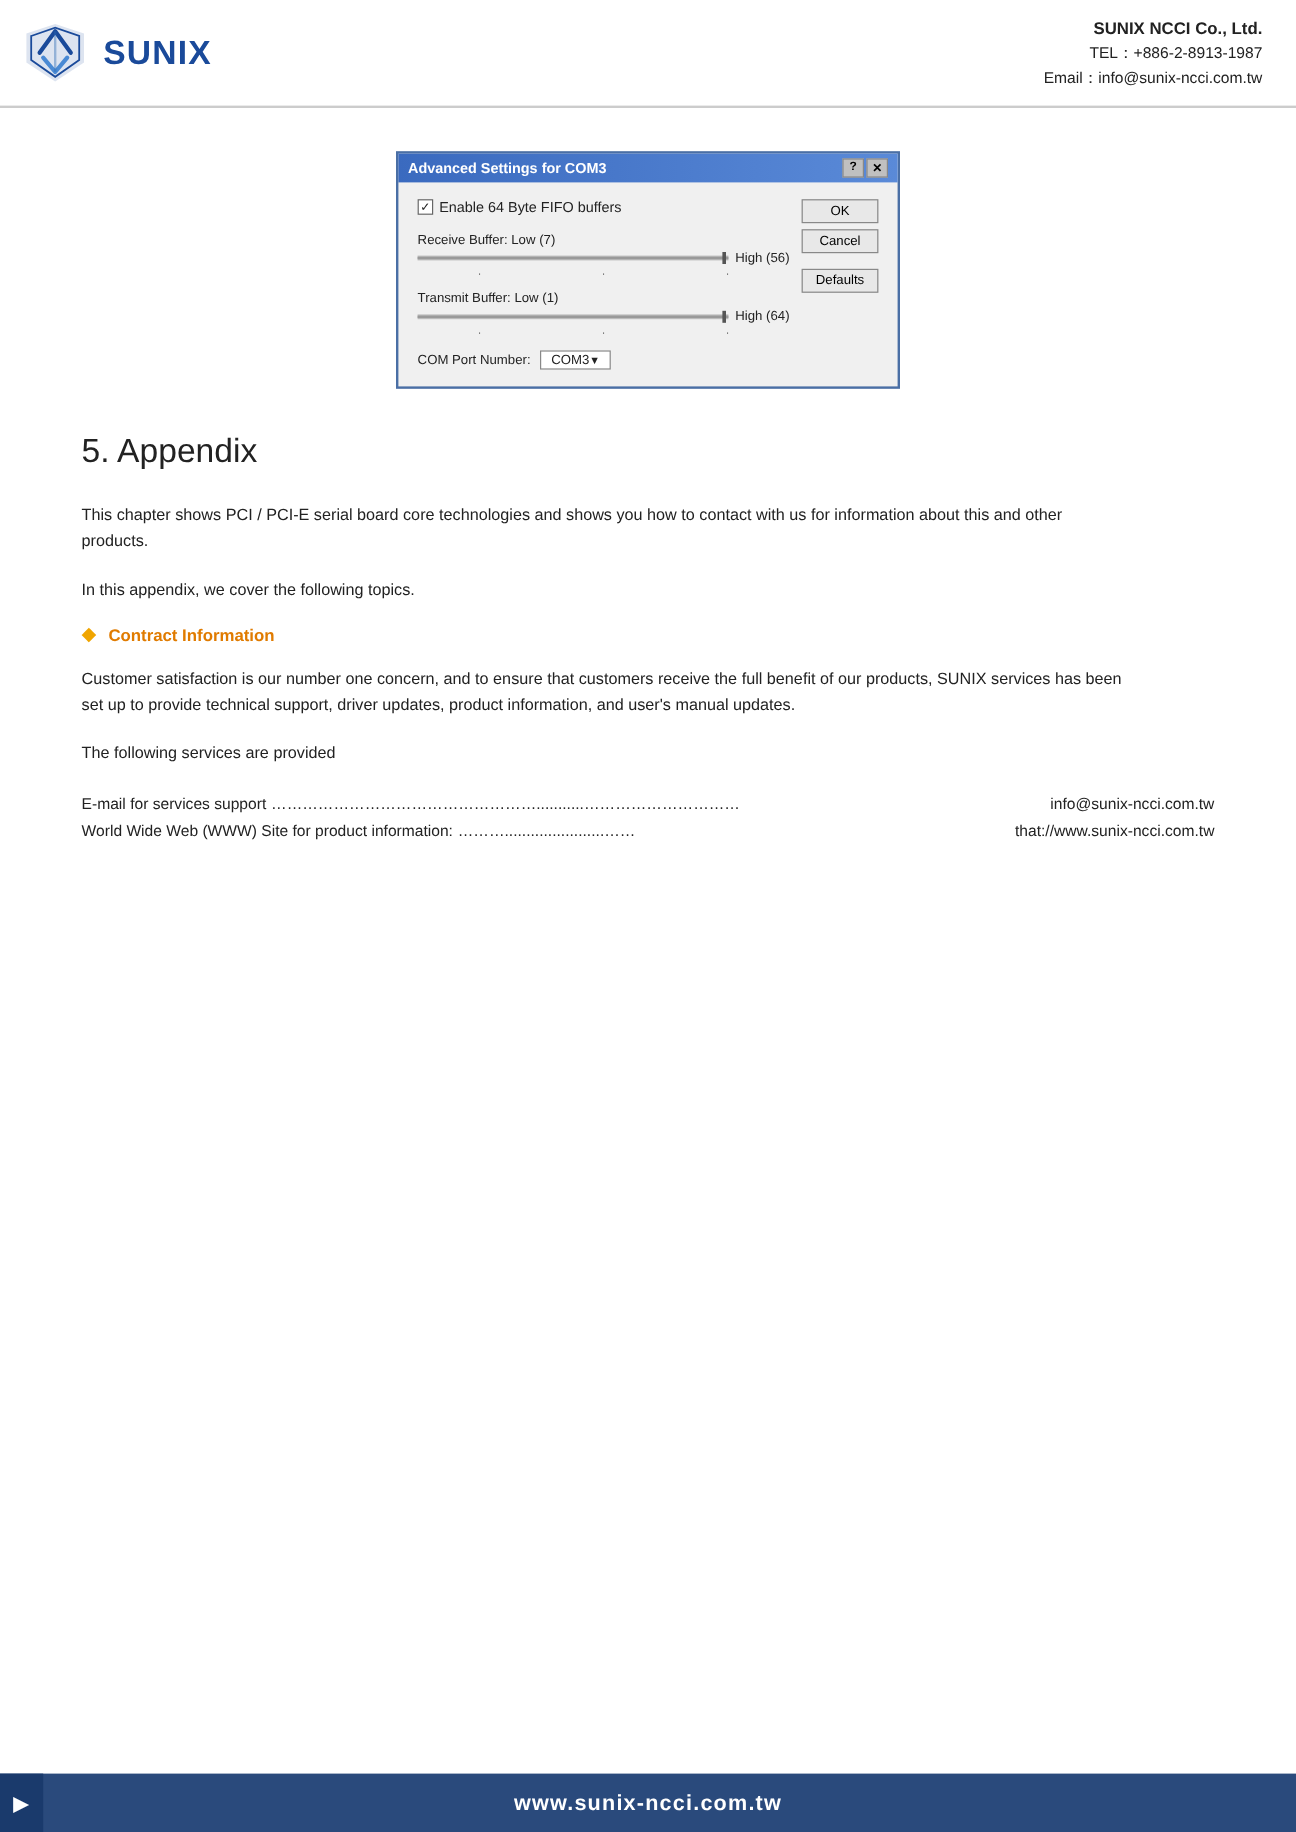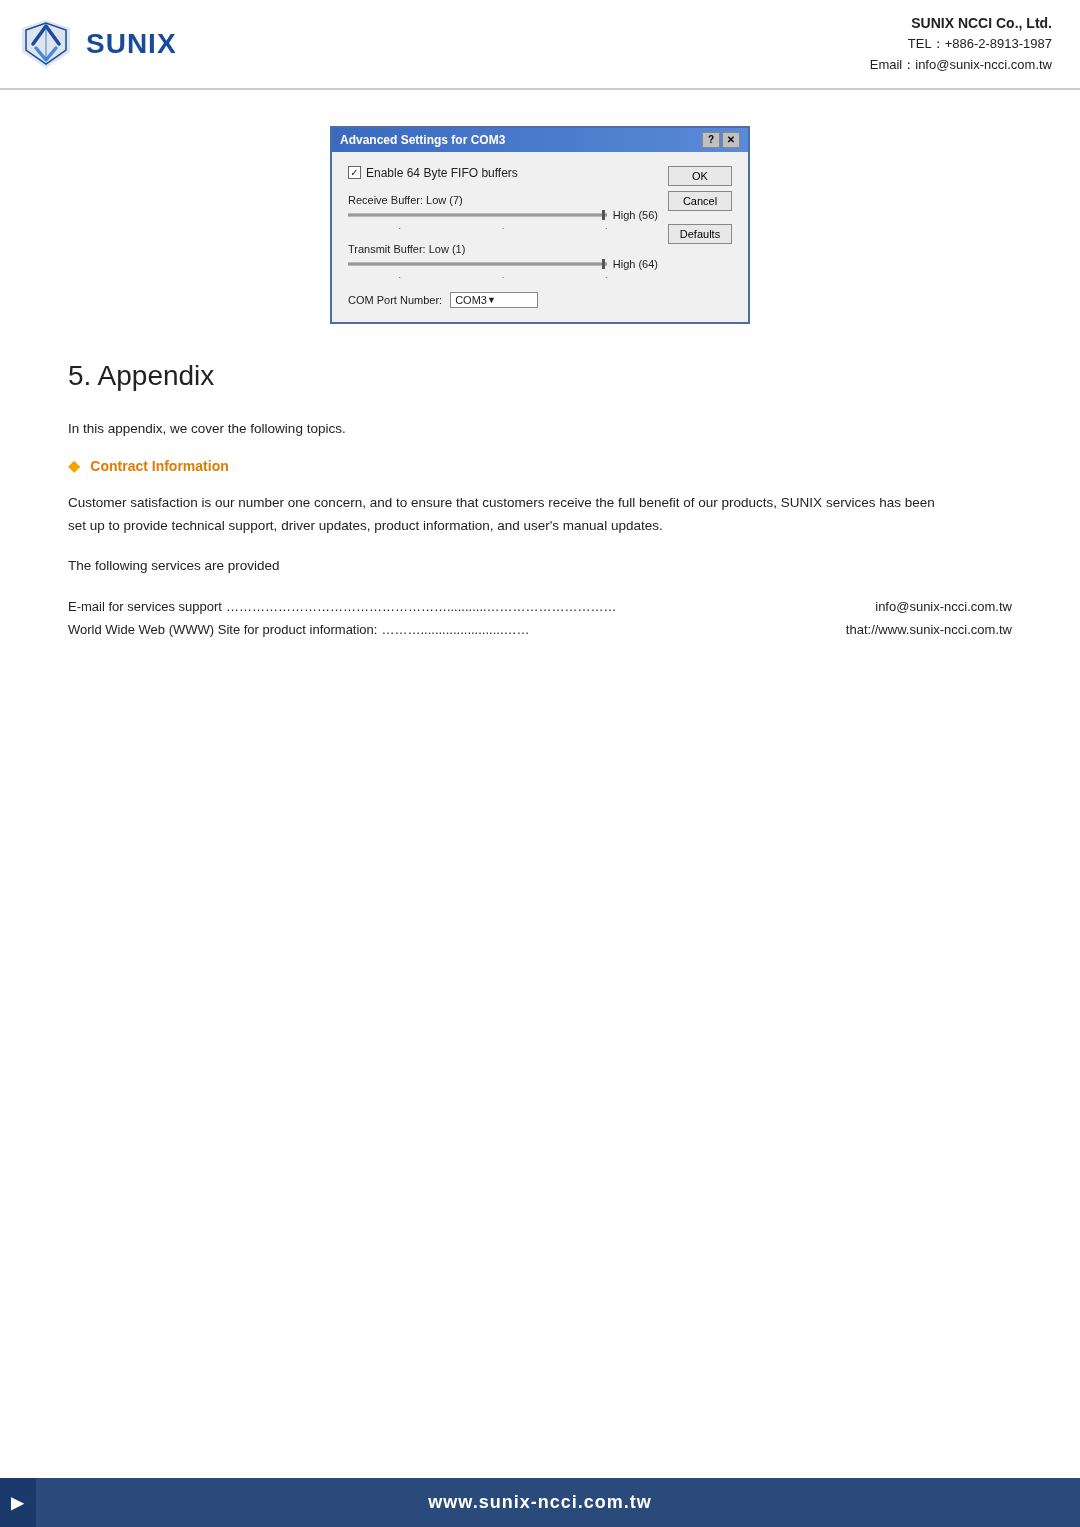--- a/index.html
+++ b/index.html
@@ -178,24 +178,24 @@
       align-items: center;
       gap: 8px;
       margin-top: 10px;
       font-size: 11px;
     }
     .com-port-select {
       border: 1px solid #888;
       background: #fff;
       padding: 1px 4px;
       font-size: 11px;
-      width: 88px;
-      display: flex;
-      align-items: center;
-      justify-content: flex-start;
+      width: 59px;
+      display: flex;
+      align-items: center;
+      justify-content: center;
     }
 
     
     .chapter-heading {
       font-size: 28px;
       font-weight: normal;
       margin-bottom: 26px;
       margin-top: 8px;
       color: #222;
     }
@@ -374,20 +374,21 @@
           <button class="dialog-btn">OK</button>
           <button class="dialog-btn">Cancel</button>
           <button class="dialog-btn" style="margin-top:8px;">Defaults</button>
         </div>
       </div>
     </div>
   </div>
 
   <h1 class="chapter-heading">5. Appendix</h1>
 
+  <p class="para">This chapter shows PCI / PCI-E serial board core technologies and shows you how to contact with us for information about this and other products.</p>
   <p class="para">In this appendix, we cover the following topics.</p>
 
   <div class="section-header">
     <span class="diamond-icon">◆</span>
     <span class="section-title">Contract Information</span>
   </div>
 
   <p class="para">Customer satisfaction is our number one concern, and to ensure that customers receive the full benefit of our products, SUNIX services has been set up to provide technical support, driver updates, product information, and user's manual updates.</p>
 
   <p class="para">The following services are provided</p>

